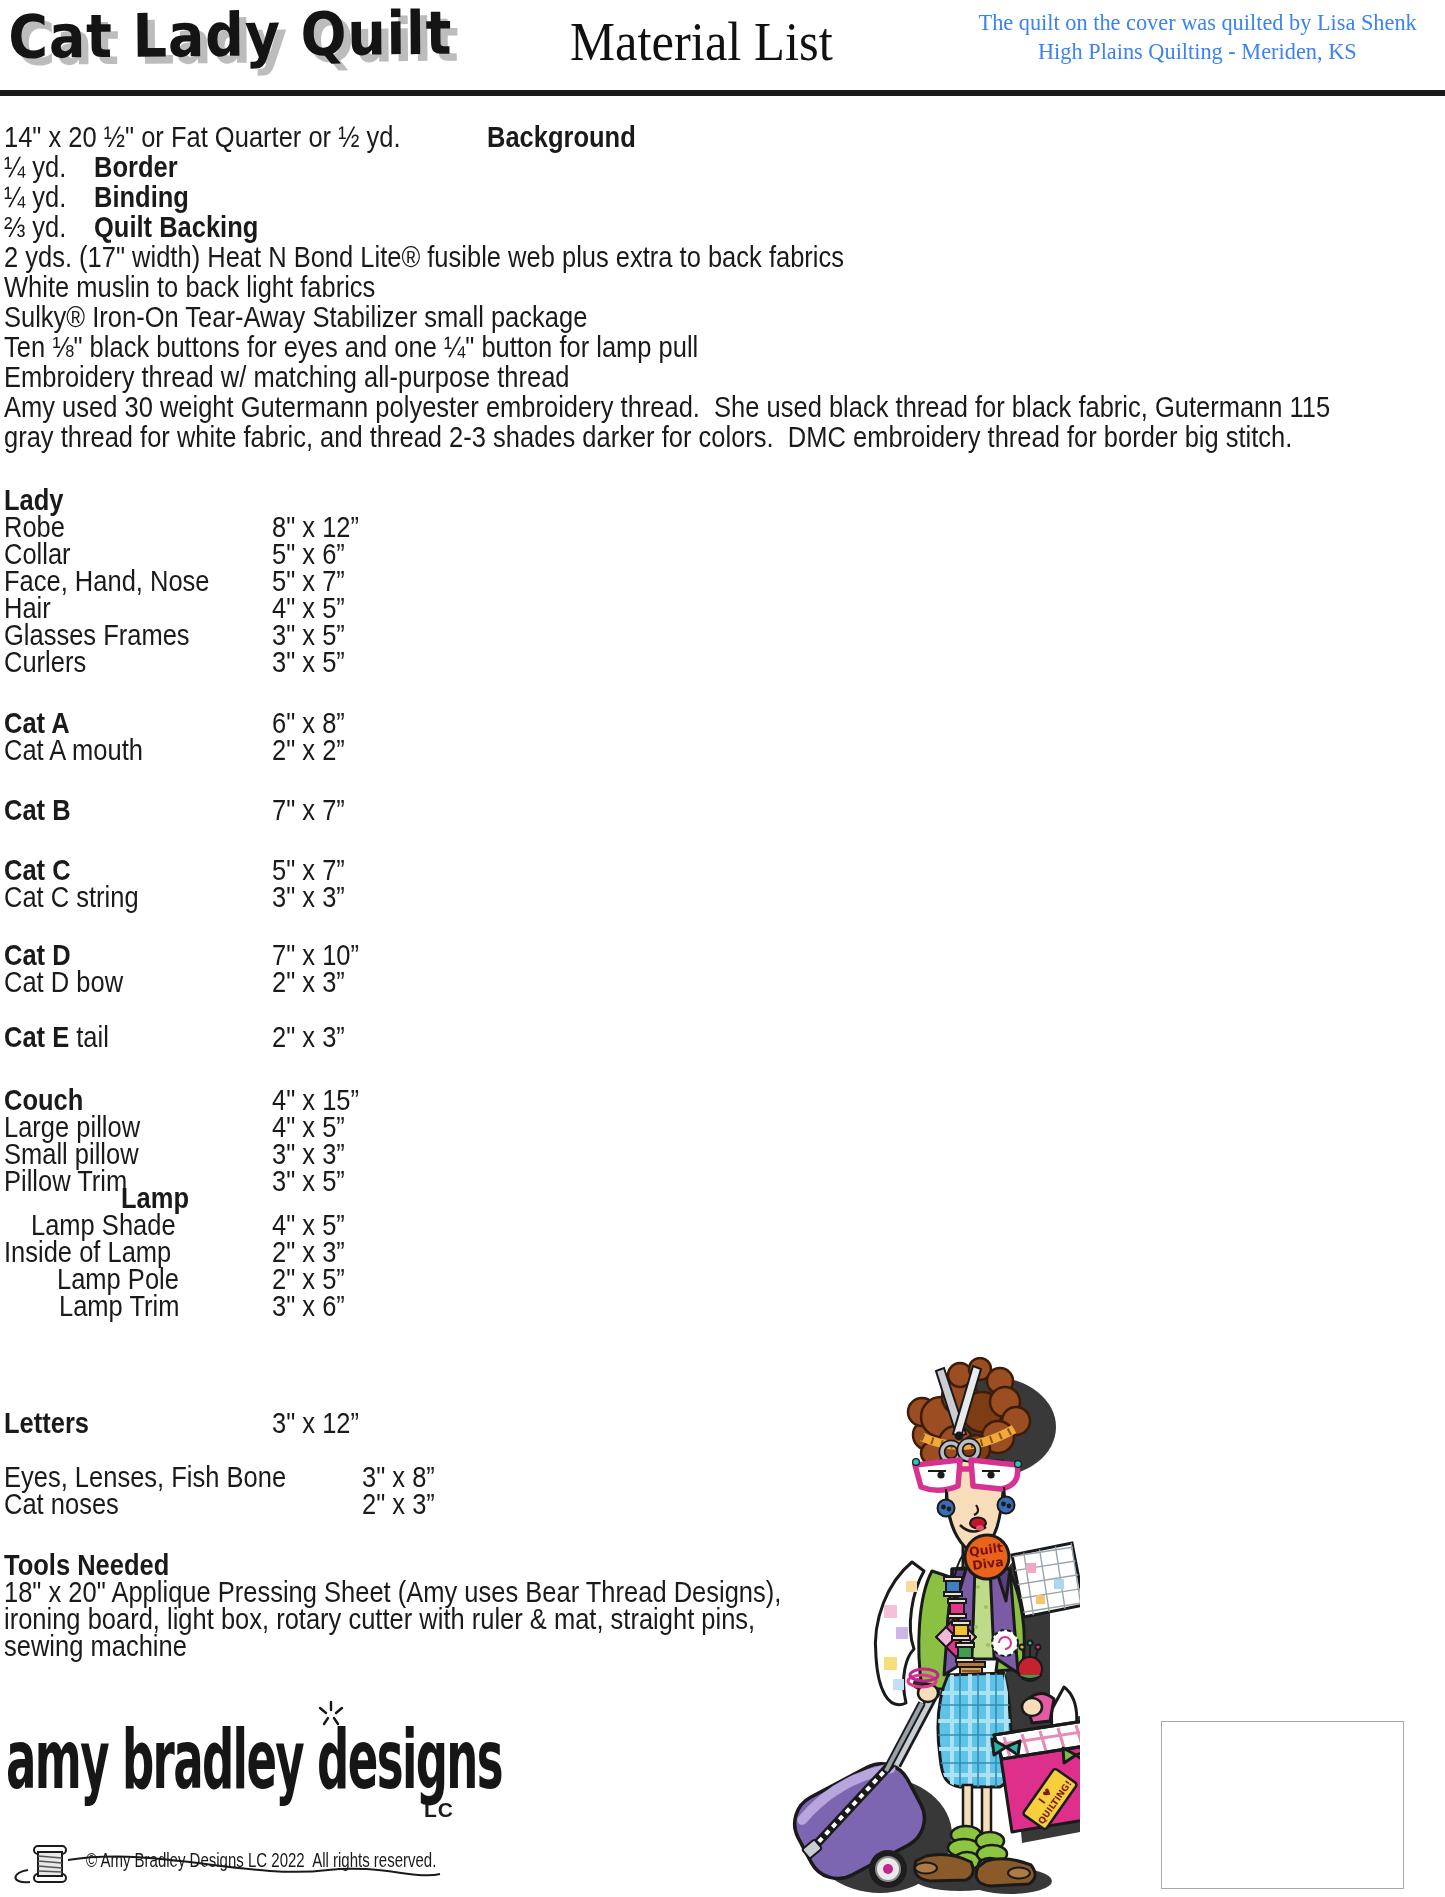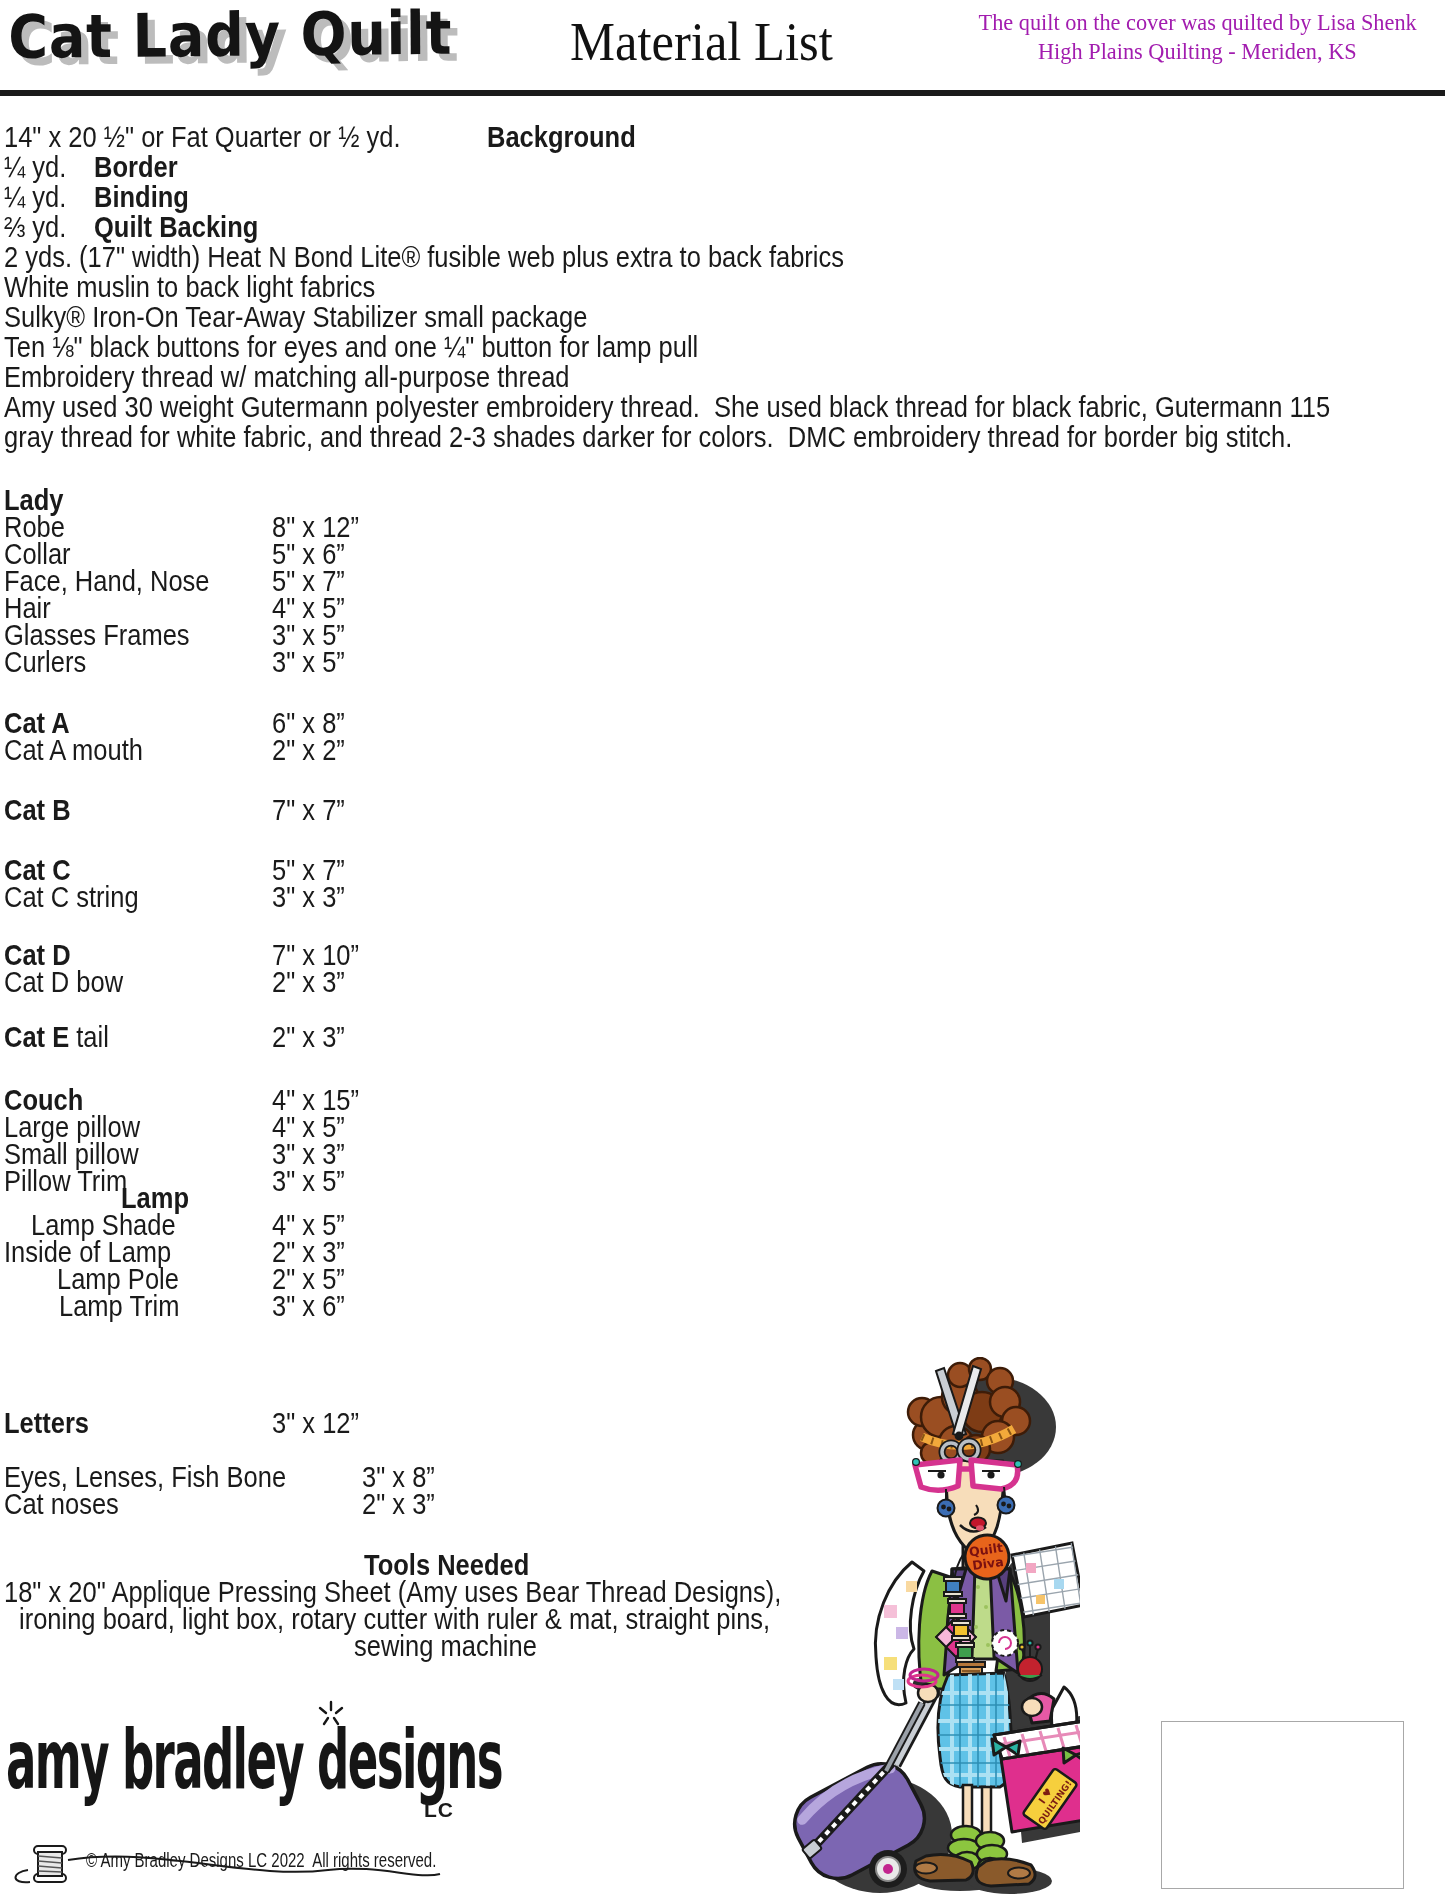--- a/index.html
+++ b/index.html
@@ -7,35 +7,35 @@
         font-family:"Liberation Sans","DejaVu Sans",sans-serif;color:#1a1a1a;}
   .c{display:inline-block;transform:scaleX(.85);transform-origin:0 50%;white-space:pre;}
   .b{font-weight:bold;}
   
   #title-script{position:absolute;left:8px;top:2px;font-family:"DejaVu Sans",sans-serif;
      font-weight:900;font-size:60px;letter-spacing:1px;color:#141414;
      text-shadow:8px 7px 0 #bcbcbc;transform:scaleX(.9) rotate(-.5deg);transform-origin:0 0;white-space:pre;}
   #title-rest{position:absolute;left:570px;top:10px;font-family:"Liberation Serif","DejaVu Serif",serif;
      font-size:55px;color:#111;transform:scaleX(.92);transform-origin:0 0;white-space:pre;}
   #header-note{position:absolute;left:950px;top:8px;width:495px;text-align:center;
-     font-family:"Liberation Serif","DejaVu Serif",serif;font-size:24px;line-height:29px;color:#a21caf;}
+     font-family:"Liberation Serif","DejaVu Serif",serif;font-size:24px;line-height:29px;color:#3b82f6;}
   #header-note .hn{display:inline-block;transform:scaleX(.93);transform-origin:50% 50%;white-space:pre;}
   #rule{position:absolute;left:0;top:90px;width:1445px;height:6px;background:#1a1a1a;}
   
   #intro{position:absolute;left:4px;top:122px;font-size:30px;}
   #intro .iline{position:relative;height:30px;line-height:30px;}
   #yardage{position:absolute;left:1013px;top:0;}
   
   .sec{position:absolute;left:4px;font-size:30px;}
   .row{position:relative;height:27px;line-height:27px;}
   .sz{position:absolute;left:268px;top:0;}
   .sz2{position:absolute;left:358px;top:0;}
   #sec-lady{top:486px;} #sec-cata{top:709px;} #sec-catb{top:796px;} #sec-catc{top:856px;}
   #sec-catd{top:941px;} #sec-cate{top:1023px;} #sec-couch{top:1086px;} #sec-lamp{top:1184px;text-align:right;}
-  #sec-letters{top:1409px;} #sec-extras{top:1463px;} #sec-tools{top:1551px;text-align:center;}
+  #sec-letters{top:1409px;} #sec-extras{top:1463px;} #sec-tools{top:1551px;}
   .sup{font-size:62%;vertical-align:super;}
   
   #logo{position:absolute;left:6px;top:1712px;height:110px;}
   #logo-text{font-family:"DejaVu Sans",sans-serif;font-weight:900;font-size:82px;letter-spacing:-3px;
      color:#161616;transform:scaleX(.55);transform-origin:0 0;display:inline-block;white-space:pre;}
   #logo-lc{position:absolute;left:424px;top:1798px;font-weight:bold;font-size:21px;letter-spacing:1px;}
   #logo-burst{position:absolute;left:316px;top:1700px;}
   #copyright{position:absolute;left:86px;top:1848px;font-size:20px;line-height:24px;}
   #copyright .c{transform:scaleX(.75);}
   #spool-art{position:absolute;left:8px;top:1836px;}

